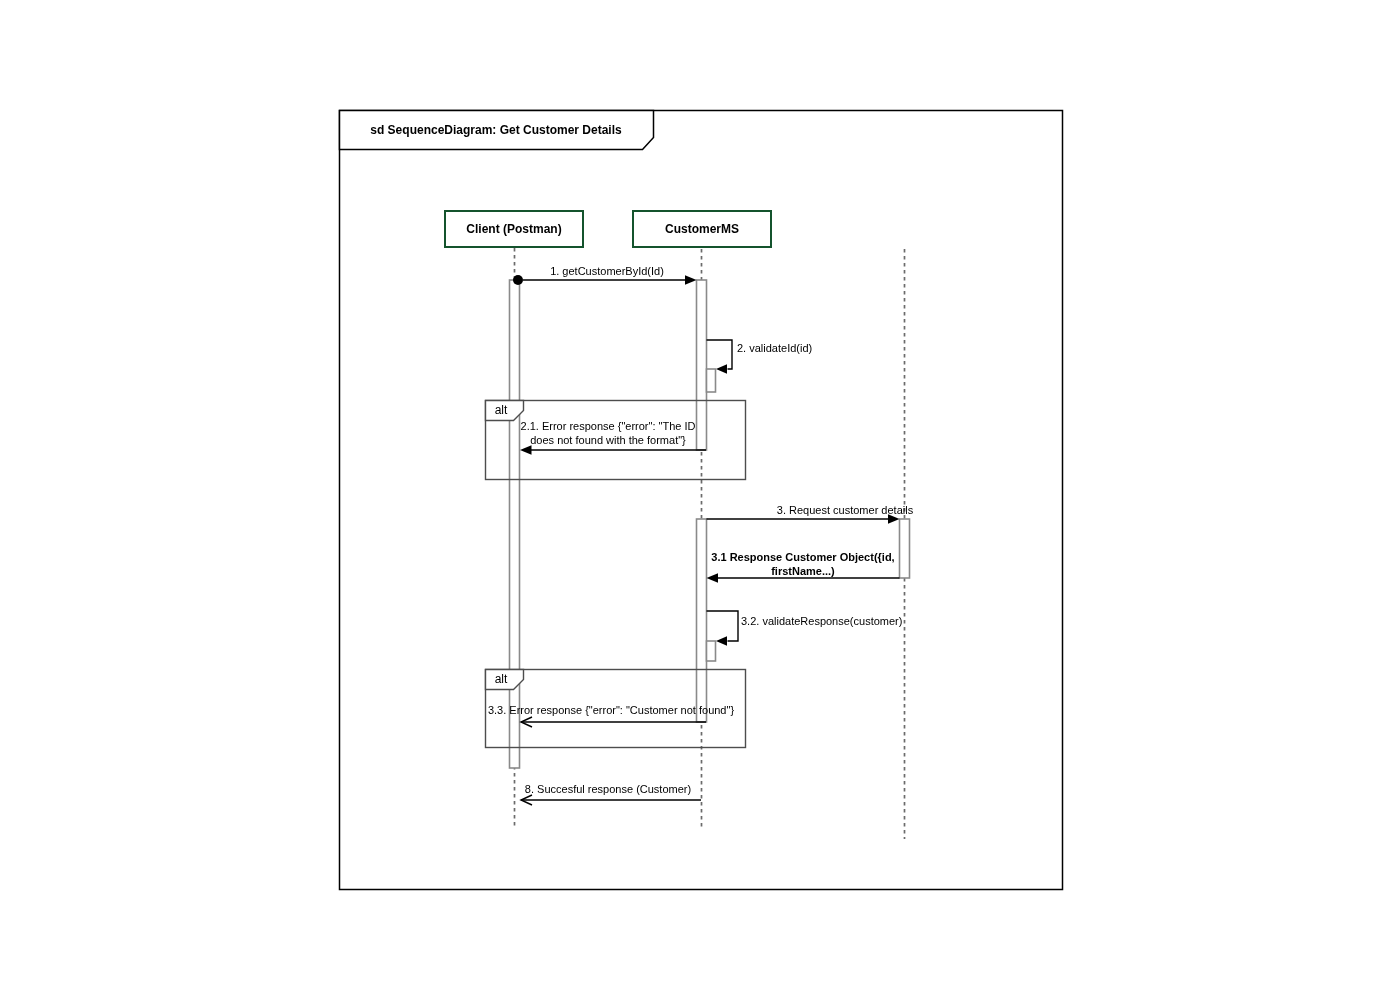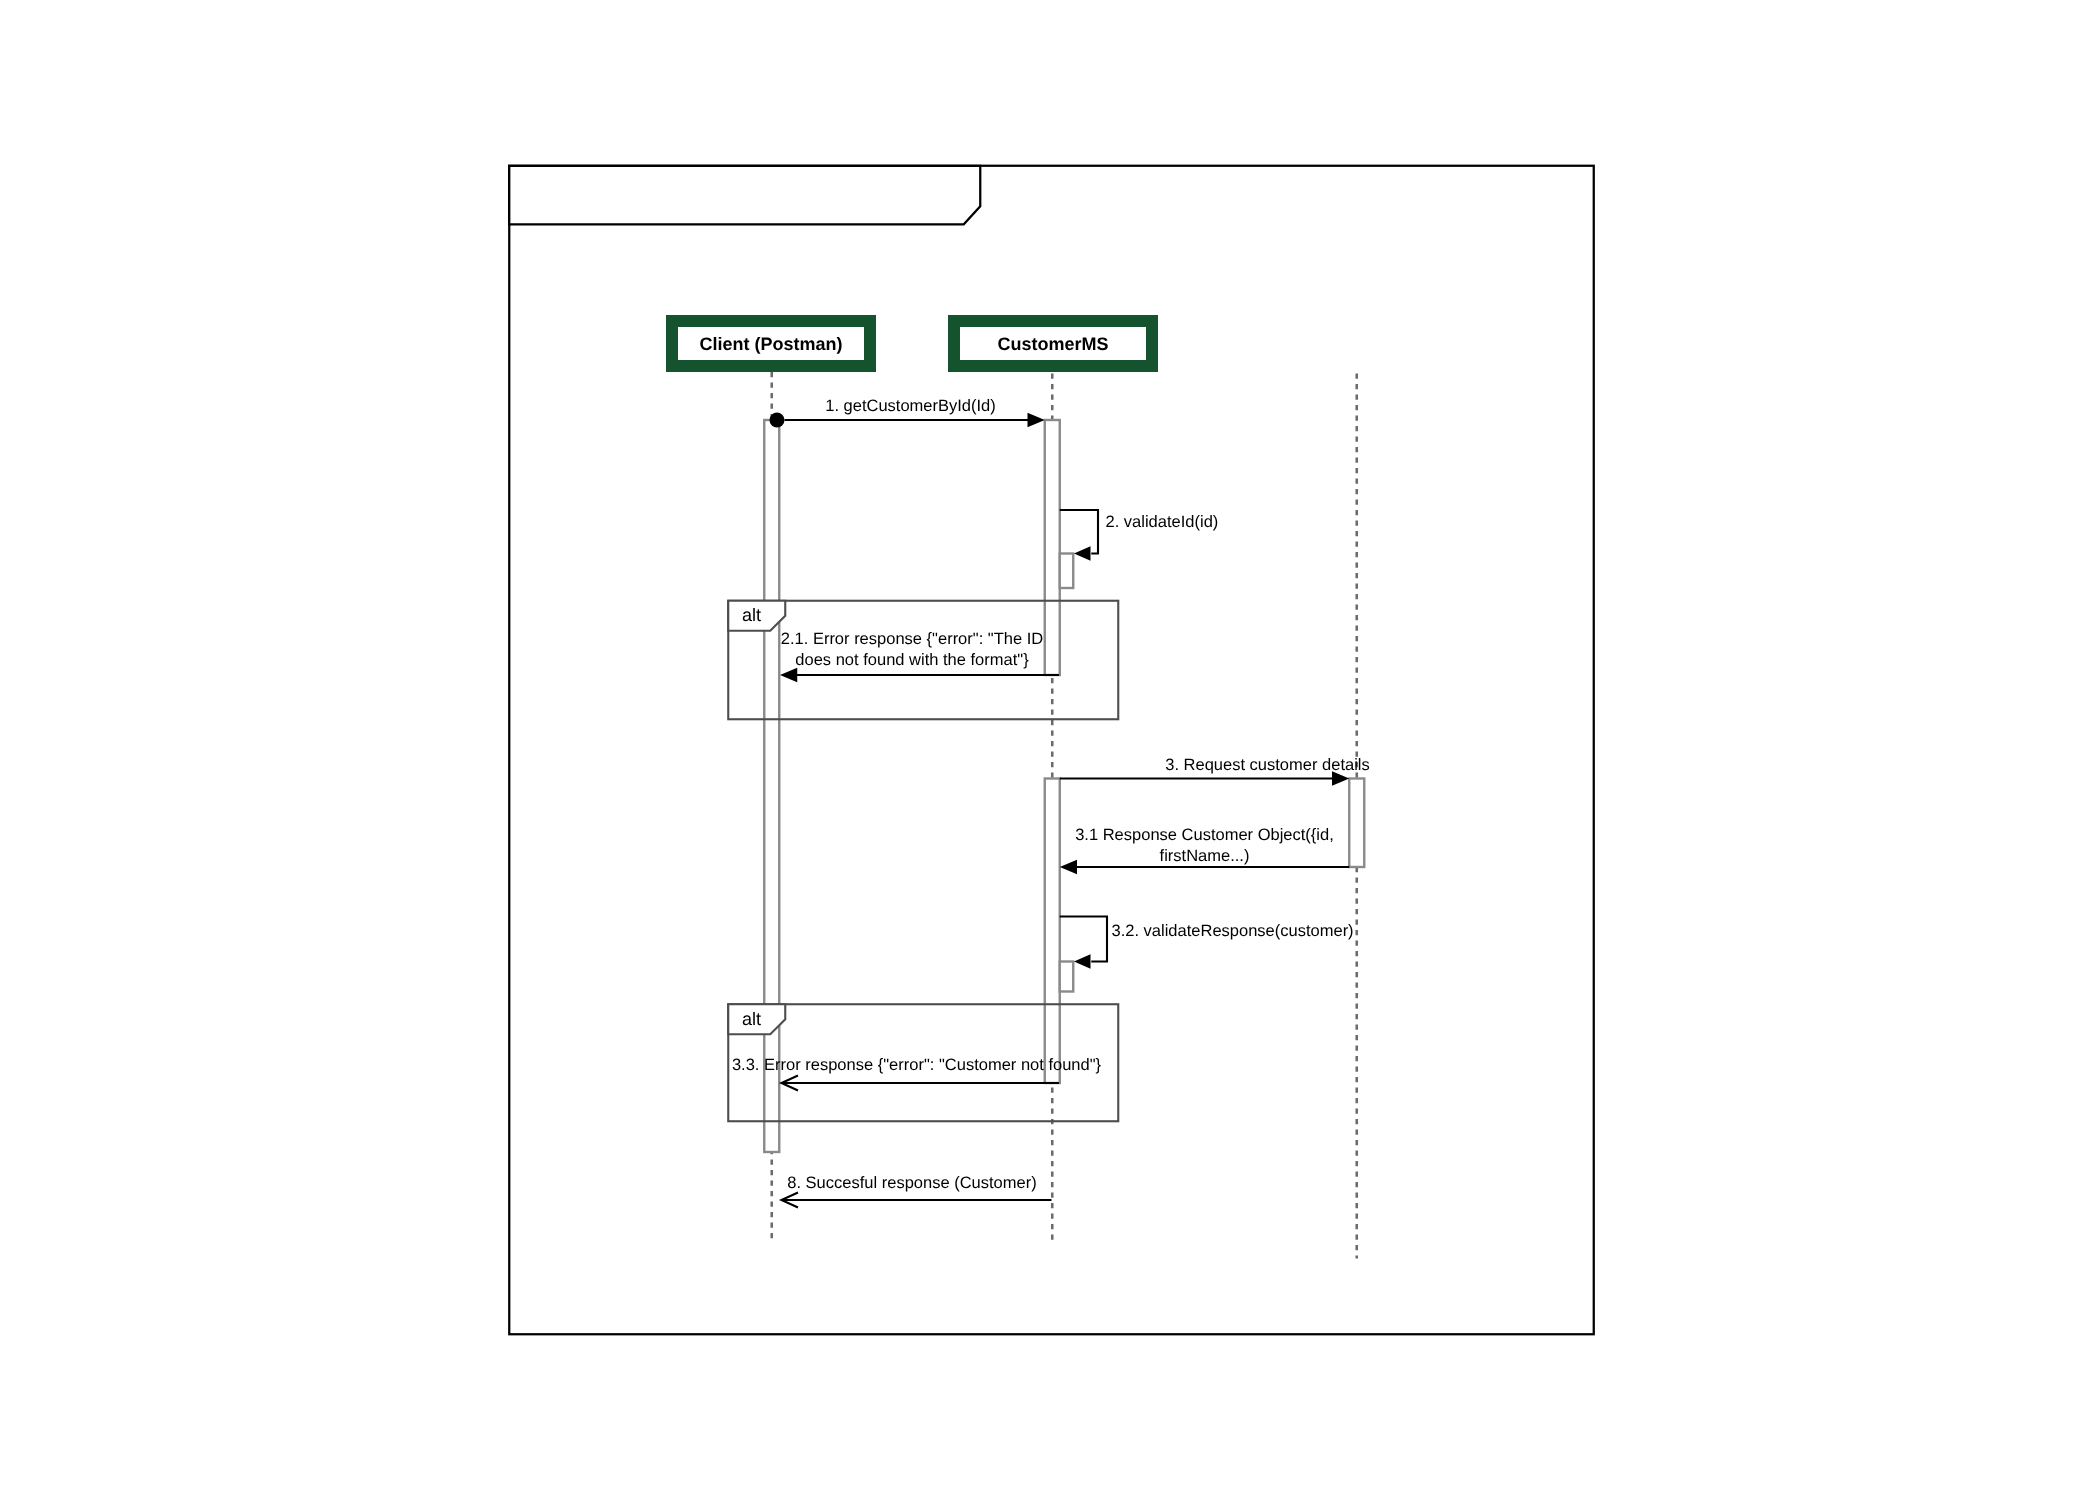--- a/index.html
+++ b/index.html
@@ -10,21 +10,21 @@
   .titletab{fill:#fff;stroke:#000;stroke-width:1.5;}
   .lifeline{stroke:#6b6b6b;stroke-width:1.7;stroke-dasharray:3.5 3.5;}
   .act{fill:#fff;stroke:#8a8a8a;stroke-width:1.6;}
   .fragment{fill:none;stroke:#4d4d4d;stroke-width:1.4;}
   .fragment-label-shape{fill:#fff;stroke:#4d4d4d;stroke-width:1.4;}
   .msg{stroke:#000;stroke-width:1.4;fill:none;}
   .head{fill:#000;stroke:none;}
   .openhead{fill:none;stroke:#000;stroke-width:1.4;}
   .dot{fill:#000;}
   .title{position:absolute;left:339px;top:110px;width:314px;height:39px;display:flex;align-items:center;justify-content:center;font-weight:bold;font-size:12px;}
-  .participant{position:absolute;top:210px;height:38px;background:#fff;border:8px solid #14532d;box-sizing:border-box;display:flex;align-items:center;justify-content:center;font-weight:bold;font-size:12px;}
+  .participant{position:absolute;top:210px;height:38px;background:#fff;border:2px solid #14532d;box-sizing:border-box;display:flex;align-items:center;justify-content:center;font-weight:bold;font-size:12px;}
   .altlabel{position:absolute;width:30px;height:16px;font-size:12px;display:flex;align-items:center;justify-content:center;}
   .mlabel{position:absolute;font-size:11px;line-height:13.5px;text-align:center;}
   .mlabel.nowrap{white-space:nowrap;text-align:right;}
 </style>
 </head>
 <body>
 
 <div class="stage">
 
   <svg width="1400" height="1000">
@@ -84,35 +84,36 @@
       <line class="msg" x1="706" y1="722" x2="521" y2="722"></line>
       <polyline class="openhead" points="532,717 521,722 532,727"></polyline>
     </g>
 
     <g>
       <line class="msg" x1="701" y1="800" x2="521" y2="800"></line>
       <polyline class="openhead" points="532,795 521,800 532,805"></polyline>
     </g>
   </svg>
 
+  <div class="title">sd SequenceDiagram: Get Customer Details</div>
 
   <div class="participant" style="left:444px;width:140px;">Client (Postman)</div>
   <div class="participant" style="left:632px;width:140px;">CustomerMS</div>
 
   <div class="altlabel" style="left:486px;top:402px;">alt</div>
   <div class="altlabel" style="left:486px;top:671px;">alt</div>
 
   <div class="mlabel" style="left:517px;top:265px;width:180px;">1. getCustomerById(Id)</div>
   <div class="mlabel nowrap" style="left:737px;top:342px;">2. validateId(id)</div>
   <div class="mlabel" style="left:500px;top:420px;width:216px;">
     <div>2.1. Error response {"error": "The ID</div>
     <div>does not found with the format"}</div>
   </div>
   <div class="mlabel" style="left:745px;top:504px;width:200px;">3. Request customer details</div>
-  <div class="mlabel" style="left:693px;top:551px;width:220px;">
+  <div class="mlabel" style="left:693px;top:551px;width:220px;font-weight:bold;">
     <div>3.1 Response Customer Object({id,</div>
     <div>firstName...)</div>
   </div>
   <div class="mlabel nowrap" style="left:741px;top:615px;">3.2. validateResponse(customer)</div>
   <div class="mlabel" style="left:483px;top:704px;width:256px;">3.3. Error response {"error": "Customer not found"}</div>
   <div class="mlabel" style="left:508px;top:783px;width:200px;">8. Succesful response (Customer)</div>
 
 </div>
 
 </body></html>

